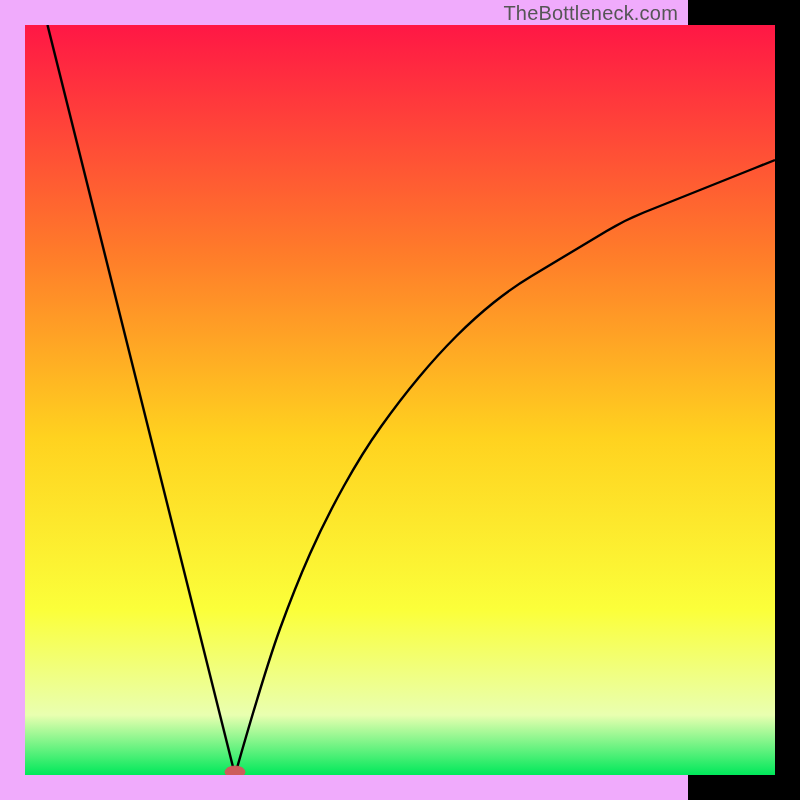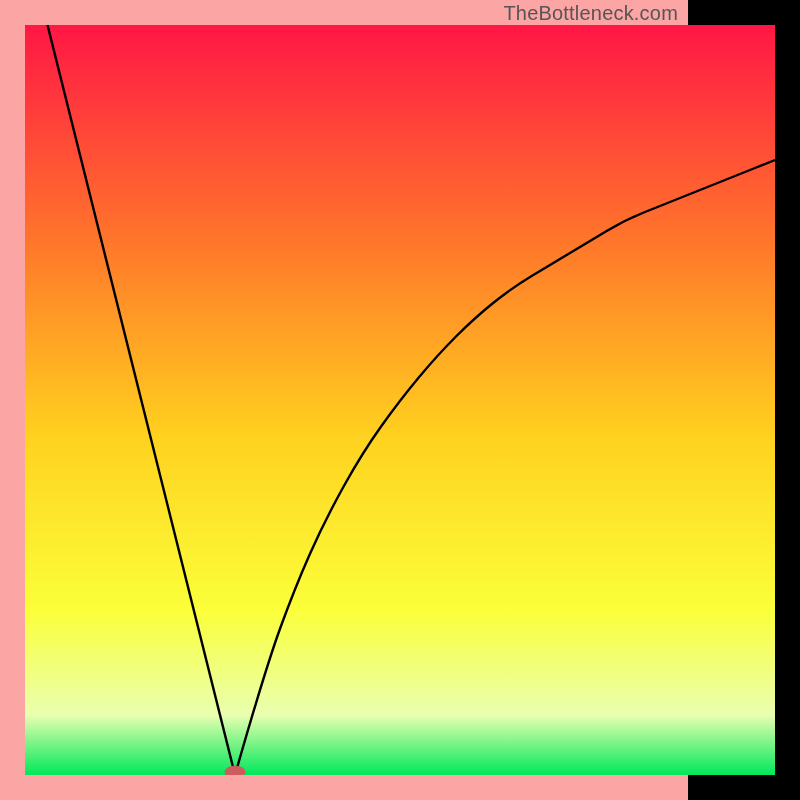--- a/index.html
+++ b/index.html
@@ -8,21 +8,21 @@
     width: 800px;
     height: 800px;
     background: #000;
     overflow: hidden;
     font-family: Arial, Helvetica, sans-serif;
   }
   .frame {
     position: relative;
     width: 688px;
     height: 800px;
-    background: #fca5a5;
+    background: #f0abfc;
   }
   .watermark {
     position: absolute;
     top: 2px;
     right: 10px;
     color: #555;
     font-size: 20px;
     font-weight: 500;
     letter-spacing: 0.2px;
     z-index: 20;

